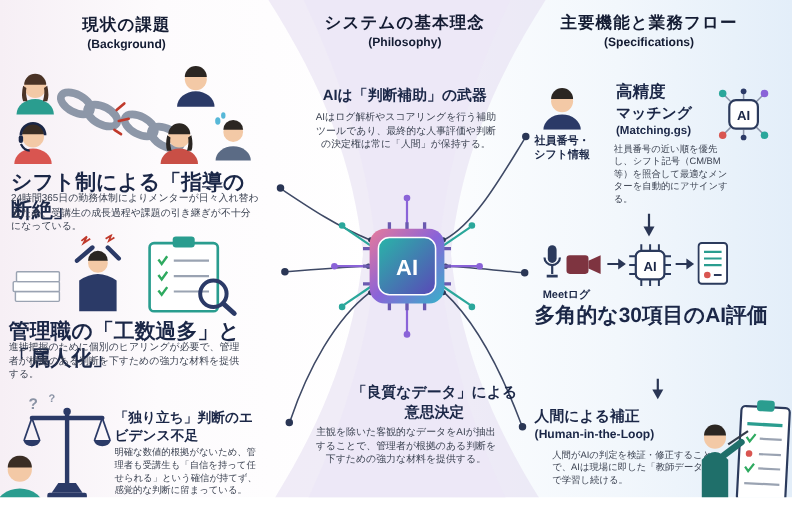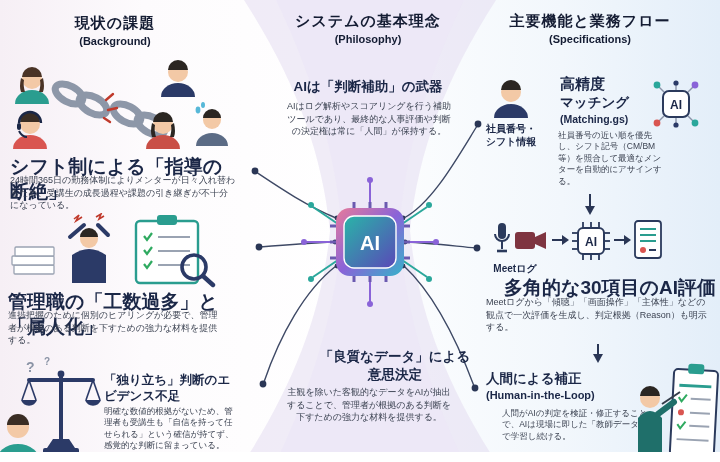--- a/index.html
+++ b/index.html
@@ -331,22 +331,21 @@
     <rect x="1" y="1" width="26" height="37" rx="3" fill="#ffffff" stroke="#2b3a5c" stroke-width="1.8"></rect>
     <g stroke="#2a9d8f" stroke-width="2">
       <line x1="6" y1="9" x2="22" y2="9"></line>
         <line x1="6" y1="15" x2="22" y2="15"></line>
         <line x1="6" y1="21" x2="22" y2="21"></line>
     </g>
     <circle cx="9" cy="30" r="3" fill="#d95550"></circle>
     <line x1="15" y1="30" x2="22" y2="30" stroke="#2b3a5c" stroke-width="2"></line>
   </svg>
 
-  <div class="abs sec-h" style="left:486px; top:276px; width:230px;text-align:right;">多角的な30項目のAI評価</div>
-  <div class="abs sec-b" style="left:486px; top:296px; width:226px;">Meetログから「傾聴」「画面操作」「主体性」などの観点で一次評価を生成し、判定根拠（Reason）も明示する。</div>
+  <div class="abs sec-h" style="left:486px; top:276px; width:230px;">多角的な30項目のAI評価</div>
 
   <svg class="abs" style="left:592px; top:344px;" width="12" height="20" viewBox="0 0 12 20">
     <line x1="6" y1="0" x2="6" y2="12" stroke="#2a3655" stroke-width="2"></line>
     <path d="M1,10 L6,19 L11,10 Z" fill="#2a3655"></path>
   </svg>
 
   <div class="abs sec-h" style="left:486px; top:370px; width:200px; font-size:13.5px;">人間による補正</div>
   <div class="abs sec-h" style="left:486px; top:388px; width:200px; font-size:11px;">(Human-in-the-Loop)</div>
   <div class="abs small-b" style="left:486px; top:408px; width:148px;margin-left:16px;">人間がAIの判定を検証・修正することで、AIは現場に即した「教師データ」で学習し続ける。</div>
 

